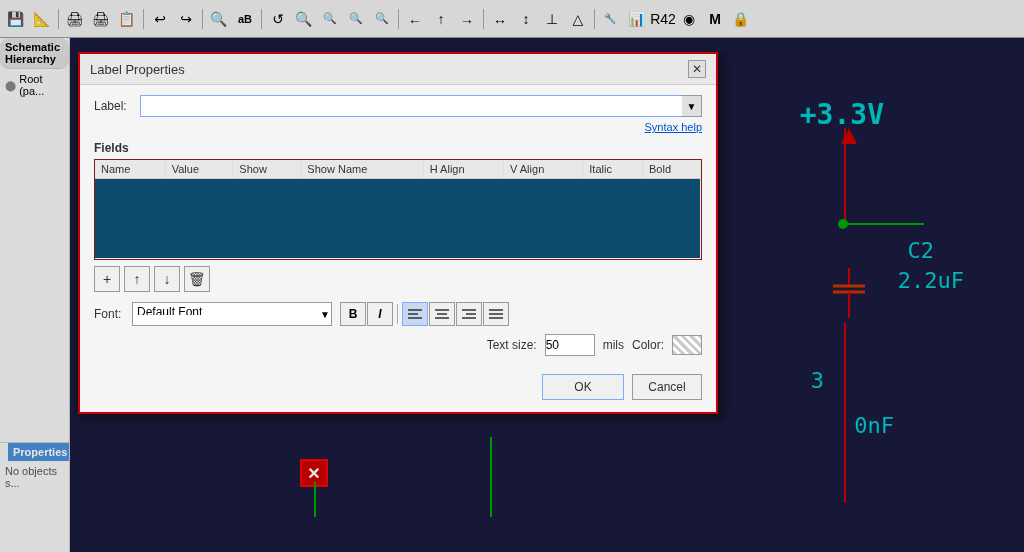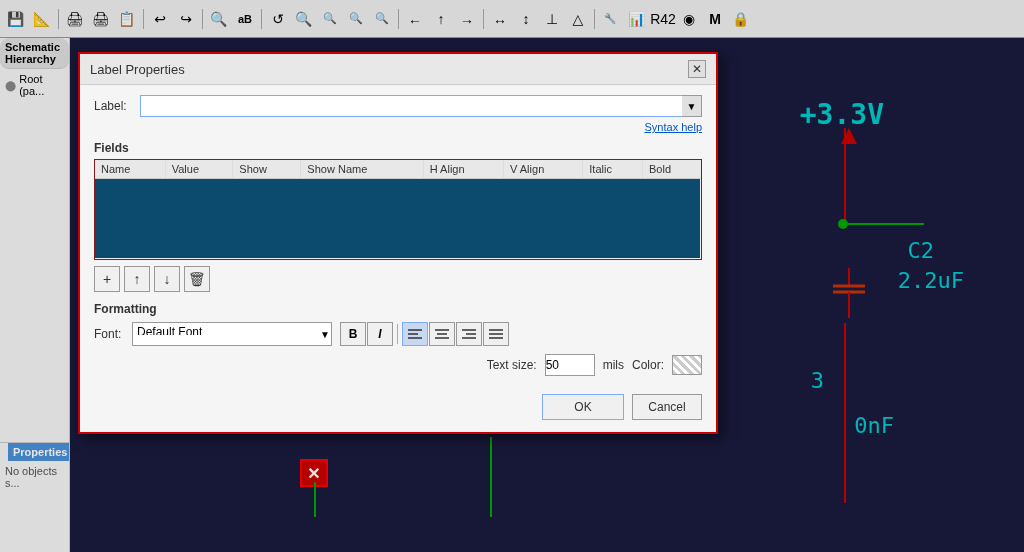--- a/index.html
+++ b/index.html
@@ -714,21 +714,20 @@
       </table>
     </div>
 
     <div class="table-actions">
       <button class="table-btn">+</button>
       <button class="table-btn">↑</button>
       <button class="table-btn">↓</button>
       <button class="table-btn">🗑</button>
     </div>
 
-    <div class="formatting-label">Formatting</div>
 
     <div class="formatting-row">
       <span class="font-label">Font:</span>
       <div class="font-select-wrapper">
         <select class="font-select">
           <option>Default Font</option>
           <option>Arial</option>
           <option>Times New Roman</option>
           <option>Courier New</option>
         </select>

